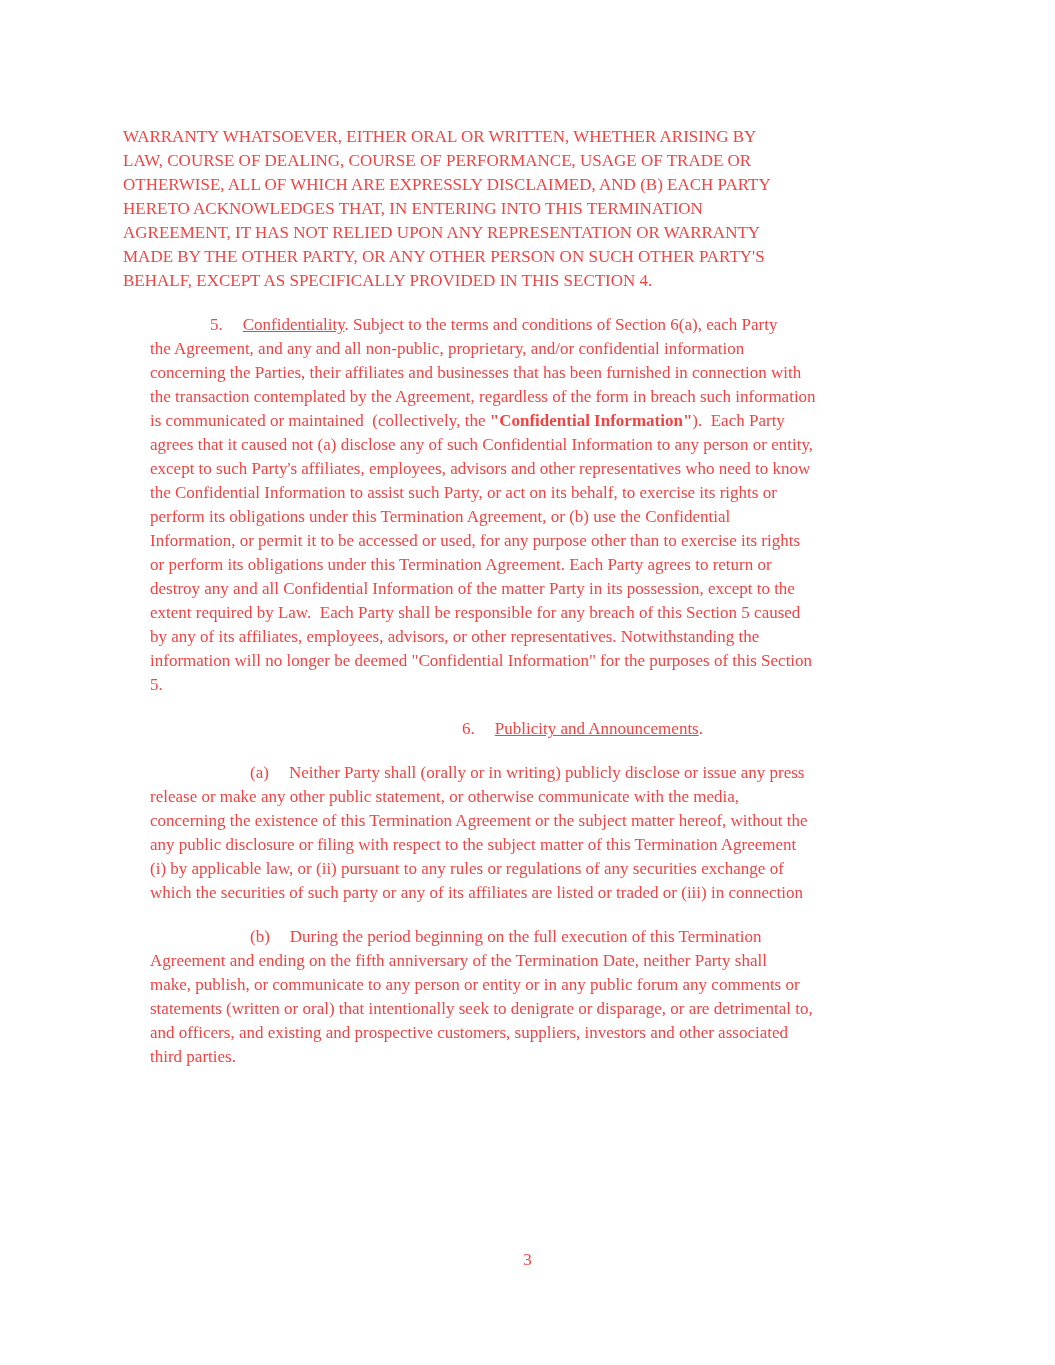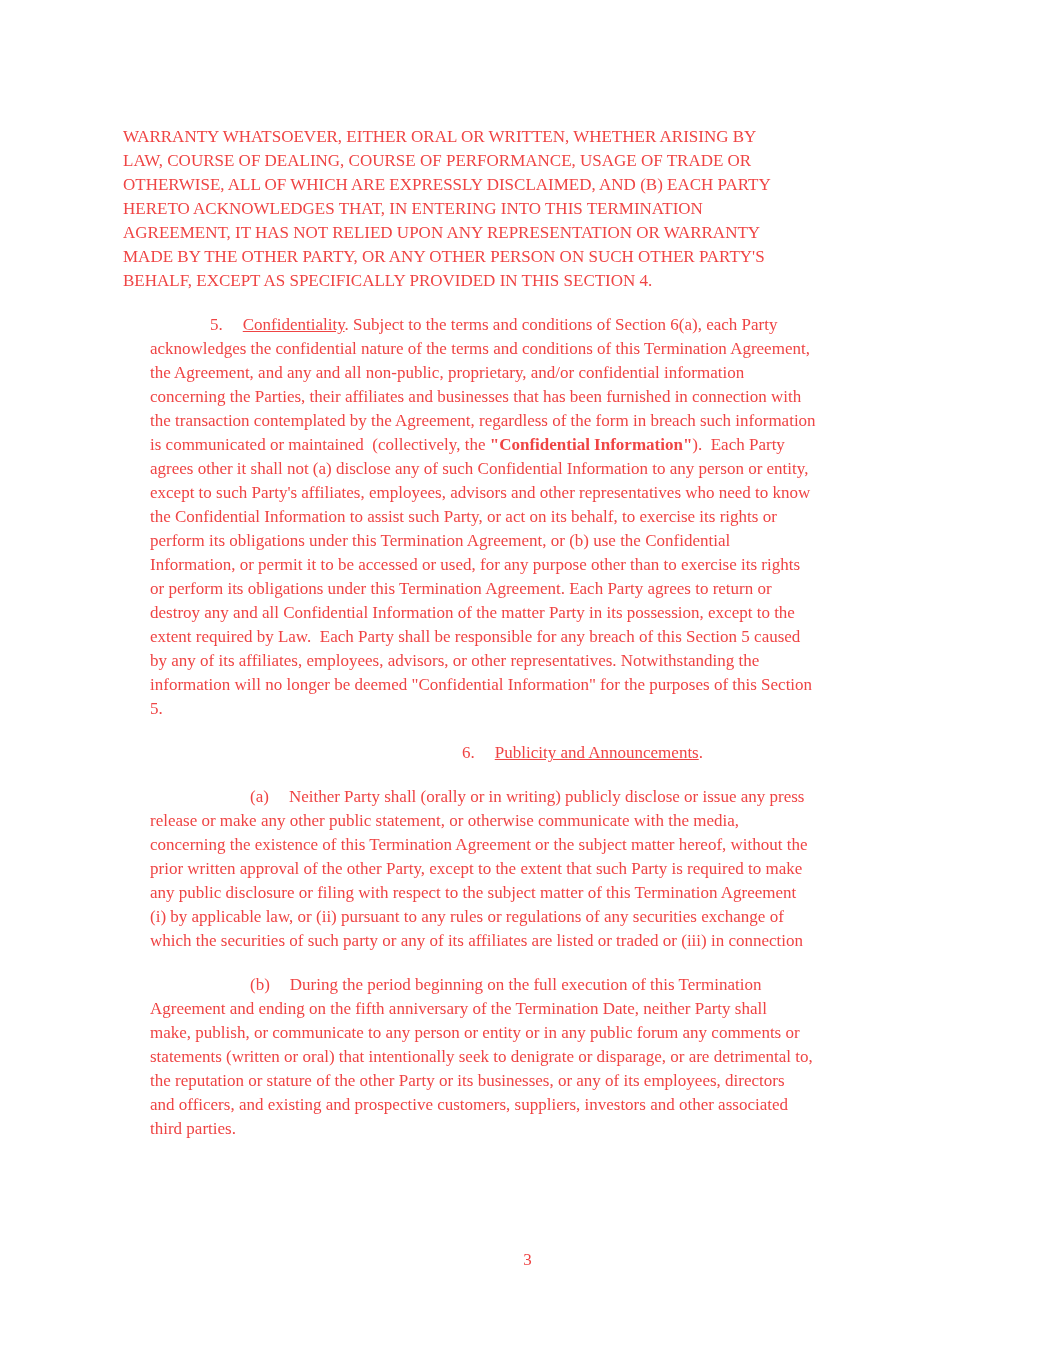--- a/index.html
+++ b/index.html
@@ -52,53 +52,50 @@
         <div class="line">WARRANTY WHATSOEVER, EITHER ORAL OR WRITTEN, WHETHER ARISING BY</div>
         <div class="line">LAW, COURSE OF DEALING, COURSE OF PERFORMANCE, USAGE OF TRADE OR</div>
         <div class="line">OTHERWISE, ALL OF WHICH ARE EXPRESSLY DISCLAIMED, AND (B) EACH PARTY</div>
         <div class="line">HERETO ACKNOWLEDGES THAT, IN ENTERING INTO THIS TERMINATION</div>
         <div class="line">AGREEMENT, IT HAS NOT RELIED UPON ANY REPRESENTATION OR WARRANTY</div>
         <div class="line">MADE BY THE OTHER PARTY, OR ANY OTHER PERSON ON SUCH OTHER PARTY'S</div>
         <div class="line">BEHALF, EXCEPT AS SPECIFICALLY PROVIDED IN THIS SECTION 4.</div>
       </div>
       <div class="paragraph">
         <div class="line" style="padding-left: 60px;">5.<span class="tab"></span><span class="u">Confidentiality</span>. Subject to the terms and conditions of Section 6(a), each Party</div>
-        <div class="line">acknowledges the confidential nature of the terms and conditions of this Termination Agreement,</div>
         <div class="line">the Agreement, and any and all non-public, proprietary, and/or confidential information</div>
         <div class="line">concerning the Parties, their affiliates and businesses that has been furnished in connection with</div>
         <div class="line">the transaction contemplated by the Agreement, regardless of the form in breach such information</div>
         <div class="line">is communicated or maintained  (collectively, the <span class="b">"Confidential Information"</span>).  Each Party</div>
-        <div class="line">agrees other it shall not (a) disclose any of such Confidential Information to any person or entity,</div>
+        <div class="line">agrees that it caused not (a) disclose any of such Confidential Information to any person or entity,</div>
         <div class="line">except to such Party's affiliates, employees, advisors and other representatives who need to know</div>
         <div class="line">the Confidential Information to assist such Party, or act on its behalf, to exercise its rights or</div>
         <div class="line">perform its obligations under this Termination Agreement, or (b) use the Confidential</div>
         <div class="line">Information, or permit it to be accessed or used, for any purpose other than to exercise its rights</div>
         <div class="line">or perform its obligations under this Termination Agreement. Each Party agrees to return or</div>
         <div class="line">destroy any and all Confidential Information of the matter Party in its possession, except to the</div>
         <div class="line">extent required by Law.  Each Party shall be responsible for any breach of this Section 5 caused</div>
         <div class="line">by any of its affiliates, employees, advisors, or other representatives. Notwithstanding the</div>
         <div class="line">information will no longer be deemed "Confidential Information" for the purposes of this Section</div>
         <div class="line">5.</div>
       </div>
       <div class="paragraph">
         <div class="line" style="padding-left: 60px; text-align: center;">6.<span class="tab"></span><span class="u">Publicity and Announcements</span>.</div>
       </div>
       <div class="paragraph">
         <div class="line" style="padding-left: 100px;">(a)<span class="tab"></span>Neither Party shall (orally or in writing) publicly disclose or issue any press</div>
         <div class="line">release or make any other public statement, or otherwise communicate with the media,</div>
         <div class="line">concerning the existence of this Termination Agreement or the subject matter hereof, without the</div>
-        <div class="line">prior written approval of the other Party, except to the extent that such Party is required to make</div>
         <div class="line">any public disclosure or filing with respect to the subject matter of this Termination Agreement</div>
         <div class="line">(i) by applicable law, or (ii) pursuant to any rules or regulations of any securities exchange of</div>
         <div class="line">which the securities of such party or any of its affiliates are listed or traded or (iii) in connection</div>
       </div>
       <div class="paragraph">
         <div class="line" style="padding-left: 100px;">(b)<span class="tab"></span>During the period beginning on the full execution of this Termination</div>
         <div class="line">Agreement and ending on the fifth anniversary of the Termination Date, neither Party shall</div>
         <div class="line">make, publish, or communicate to any person or entity or in any public forum any comments or</div>
         <div class="line">statements (written or oral) that intentionally seek to denigrate or disparage, or are detrimental to,</div>
-        <div class="line">the reputation or stature of the other Party or its businesses, or any of its employees, directors</div>
         <div class="line">and officers, and existing and prospective customers, suppliers, investors and other associated</div>
         <div class="line">third parties.</div>
       </div>
     </div>
   <div class="page-number">3</div>
 </div>
 
 </body></html>

